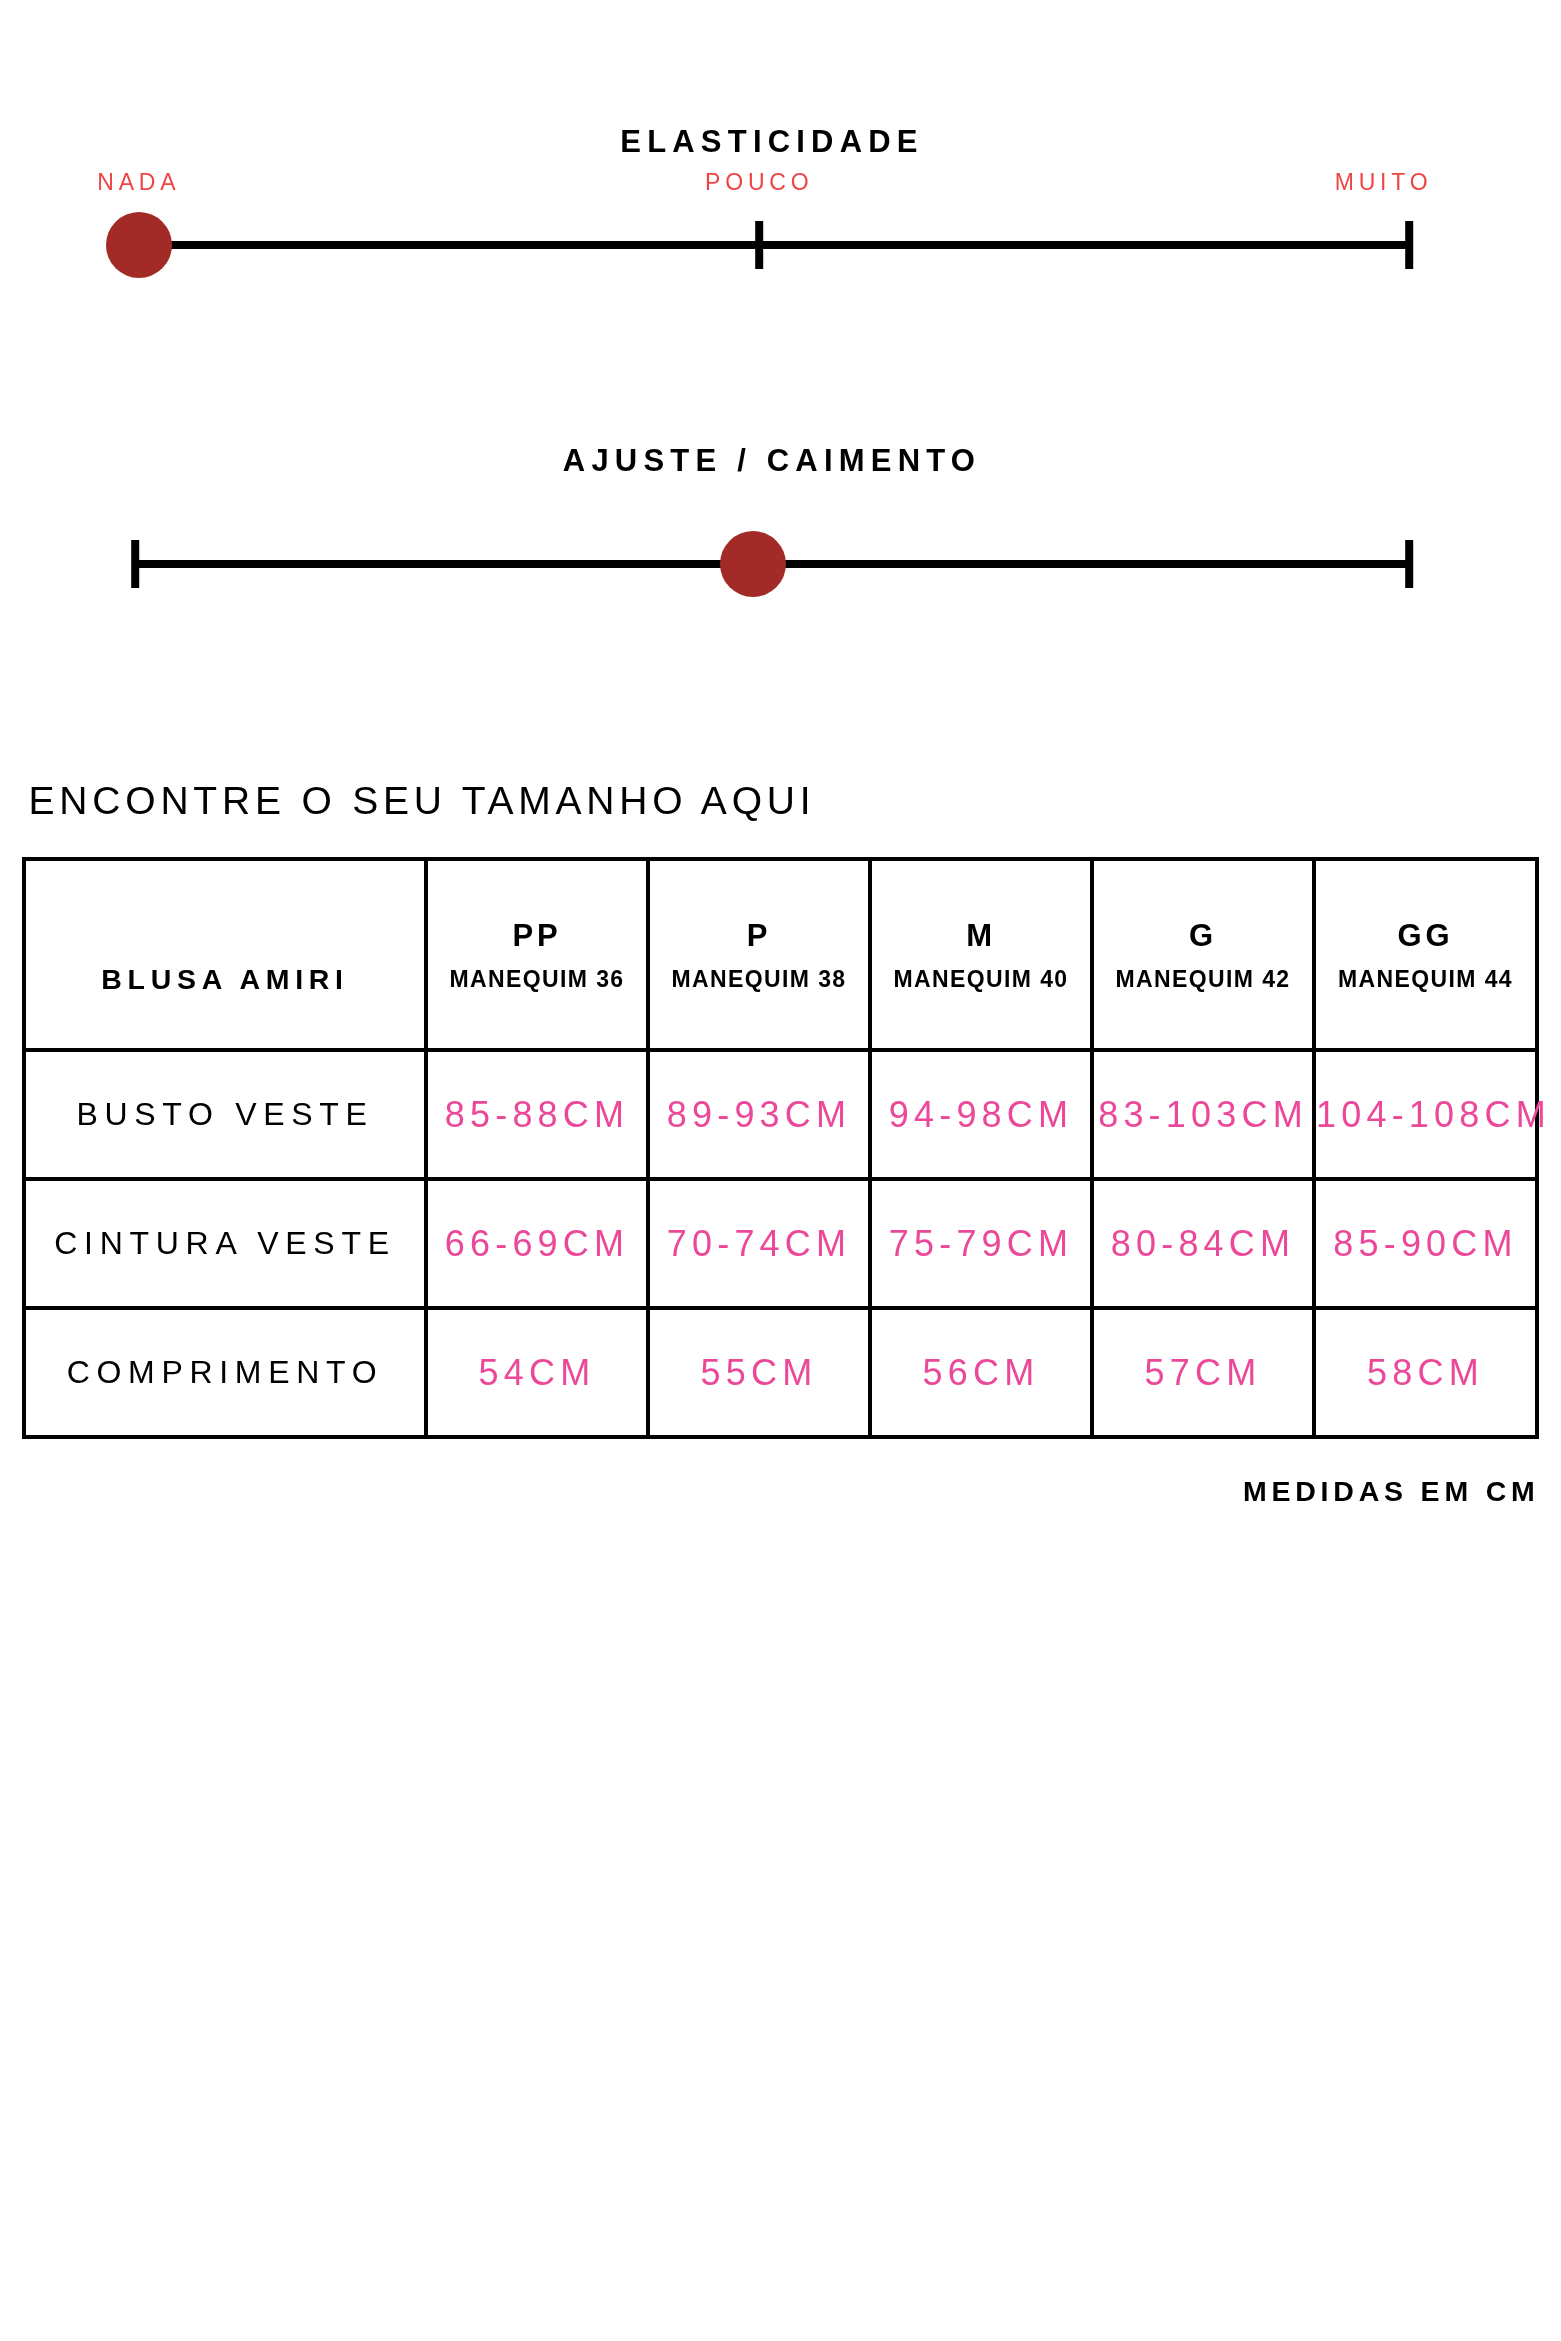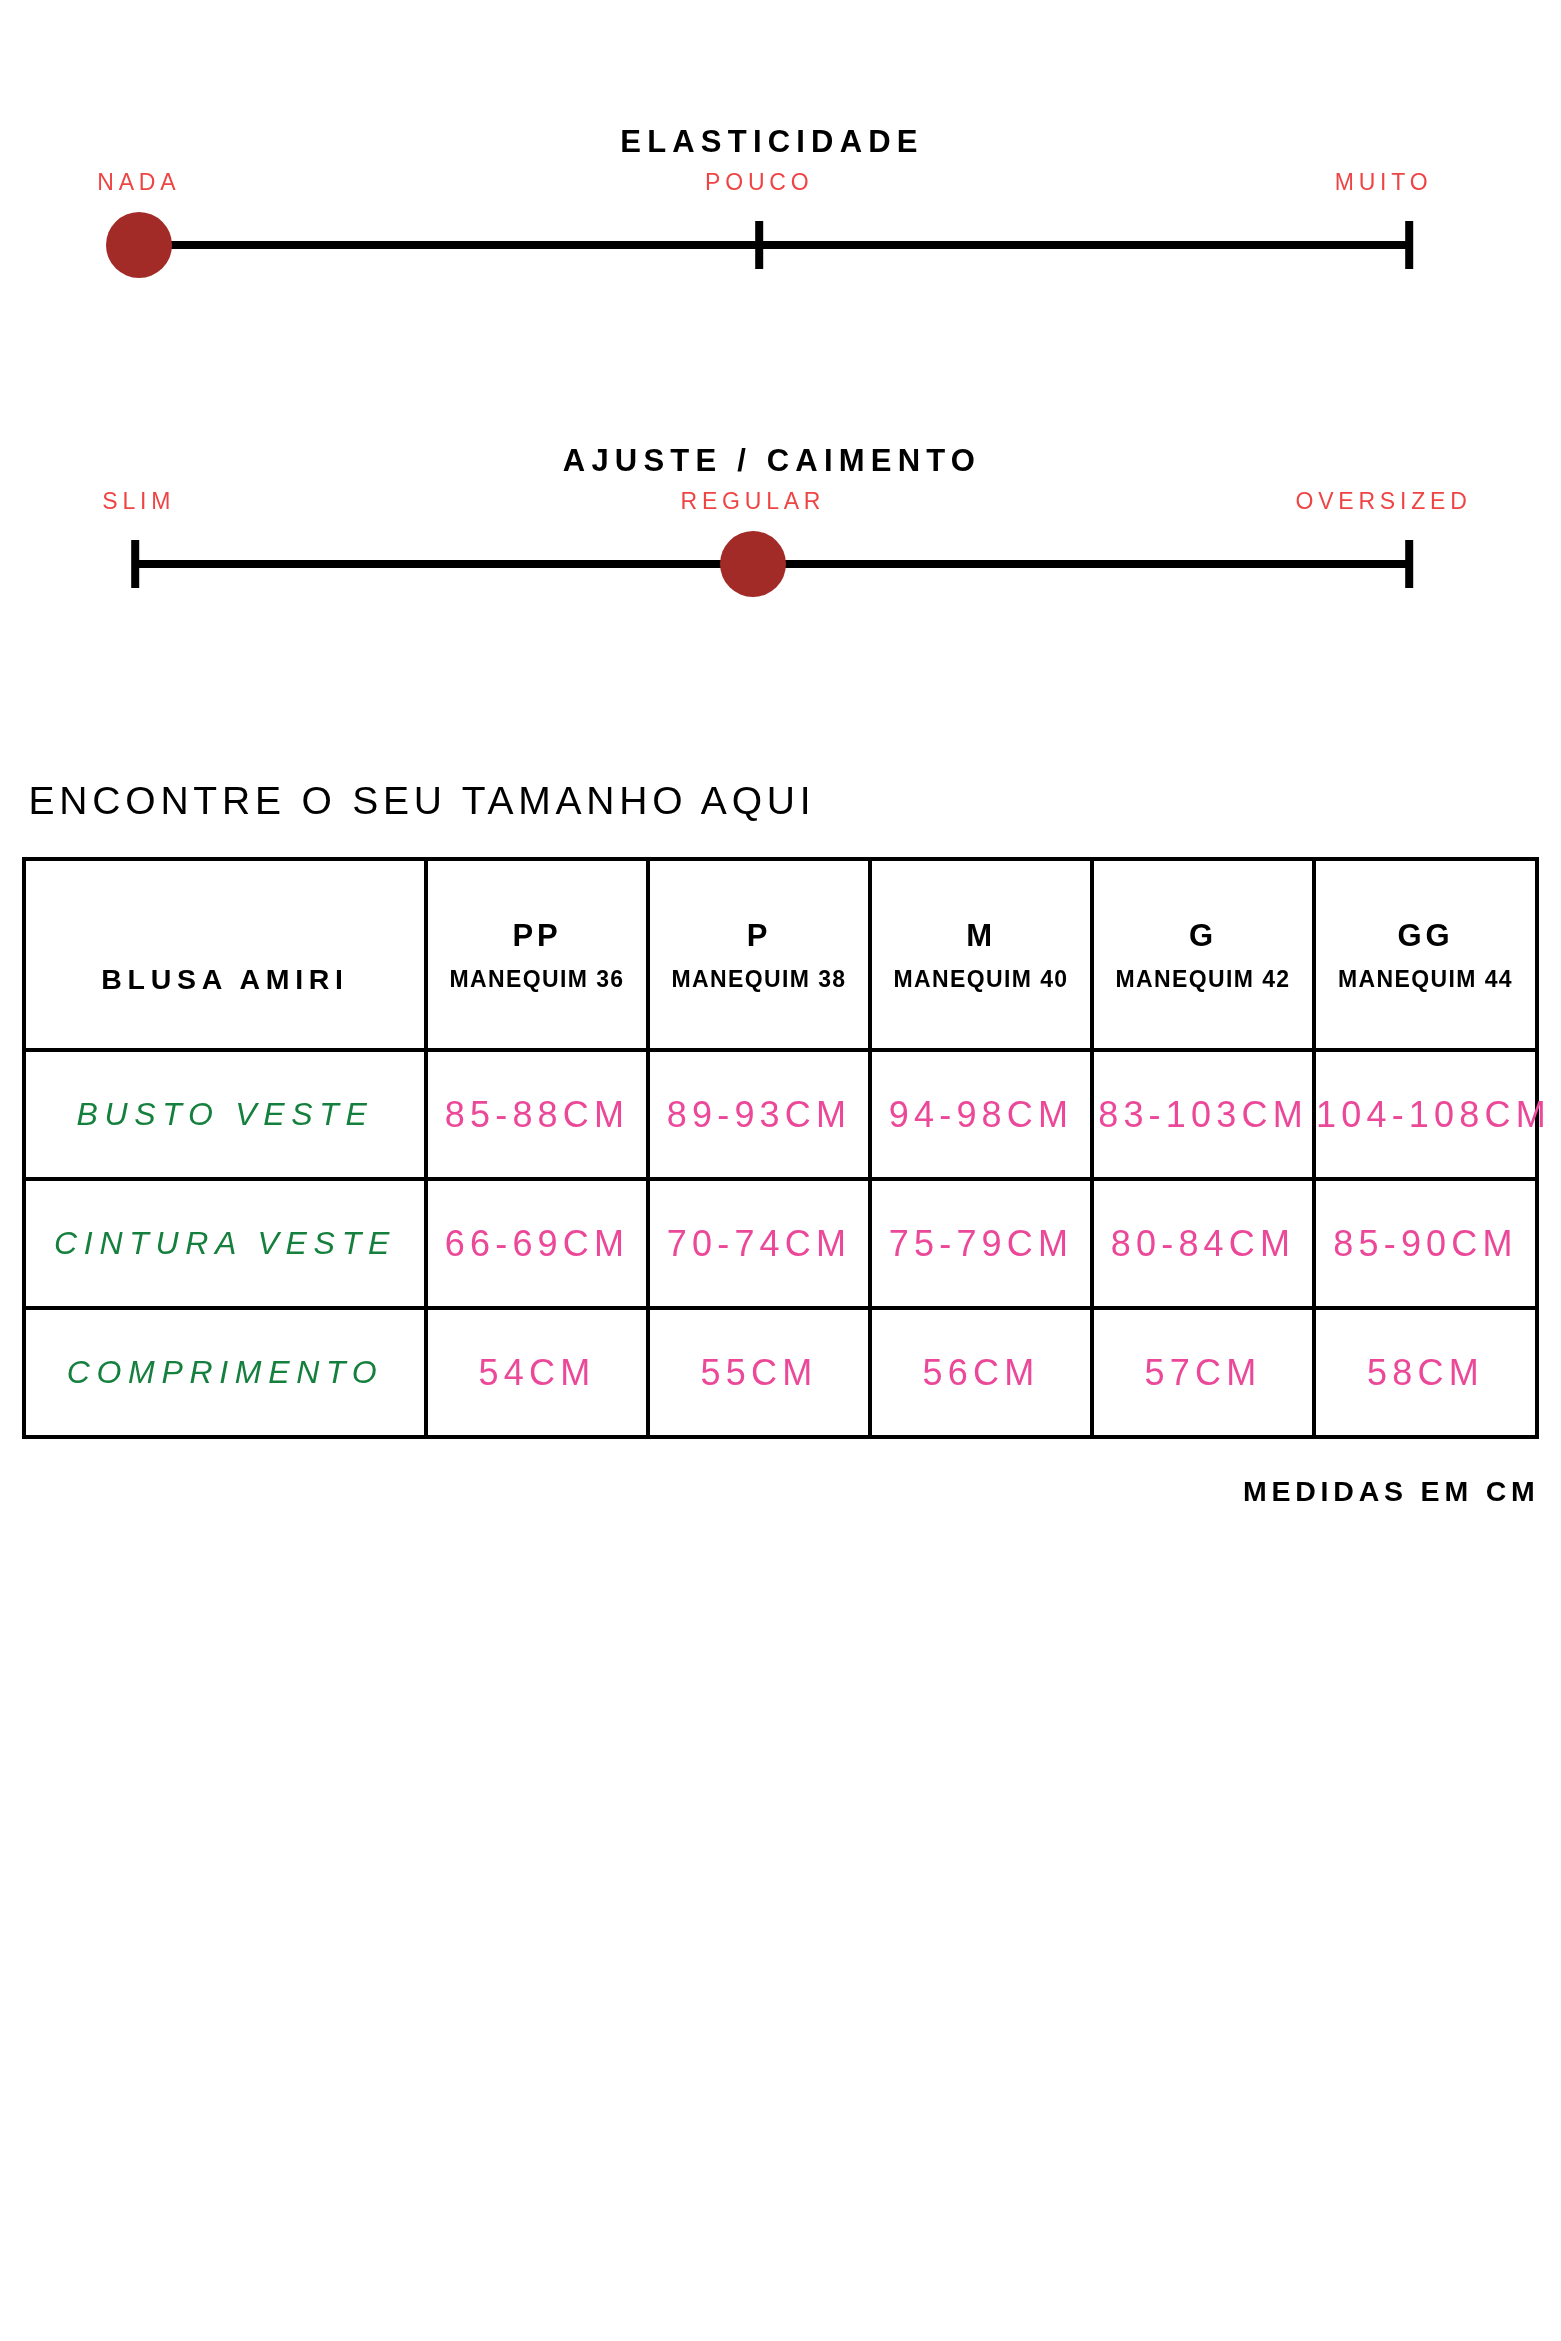--- a/index.html
+++ b/index.html
@@ -85,21 +85,21 @@
     font-size:28.5px;font-weight:700;letter-spacing:5.7px;white-space:nowrap;
   }
   .size-letter{
     display:block;font-size:31px;font-weight:700;letter-spacing:3.8px;line-height:36px;
   }
   .mannequin{
     display:block;font-size:23px;font-weight:700;letter-spacing:1.4px;line-height:26px;
     margin-top:12px;white-space:nowrap;
   }
   .row-label{
-    font-size:32px;font-weight:400;letter-spacing:6.7px;white-space:nowrap;color:#15803d;font-style:italic;
+    font-size:32px;font-weight:400;letter-spacing:6.7px;white-space:nowrap;color:#000000;
   }
   .cell-value{
     font-size:36px;font-weight:400;letter-spacing:5.2px;white-space:nowrap;color:#ec4899;
   }
 
   
   .measures-note{
     position:absolute;right:21.4px;top:1474px;
     font-size:28.5px;font-weight:700;letter-spacing:4.8px;line-height:34px;
     white-space:nowrap;
@@ -118,25 +118,20 @@
       <span class="slider-label lab-right">MUITO</span>
     </div>
     <div class="slider-track"></div>
     <span class="tick tick-center"></span>
     <span class="tick tick-right"></span>
     <span class="dot dot-s1" style="background: rgb(163, 43, 39);"></span>
   </section>
 
   <section class="slider-block" id="slider-2">
     <h2 class="slider-title">AJUSTE / CAIMENTO</h2>
-    <div class="slider-labels">
-      <span class="slider-label lab-left">SLIM</span>
-      <span class="slider-label lab-center-2">REGULAR</span>
-      <span class="slider-label lab-right">OVERSIZED</span>
-    </div>
     <div class="slider-track"></div>
     <span class="tick tick-left"></span>
     <span class="tick tick-right"></span>
     <span class="dot dot-s2" style="background: rgb(163, 43, 39);"></span>
   </section>
 
   <h1 class="find-size-heading">ENCONTRE O SEU TAMANHO AQUI</h1>
 
   <table class="size-table">
     <colgroup>

